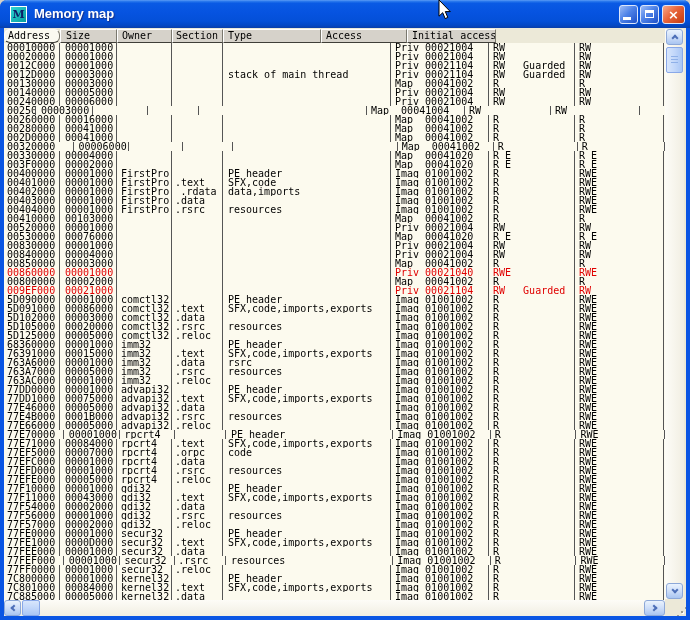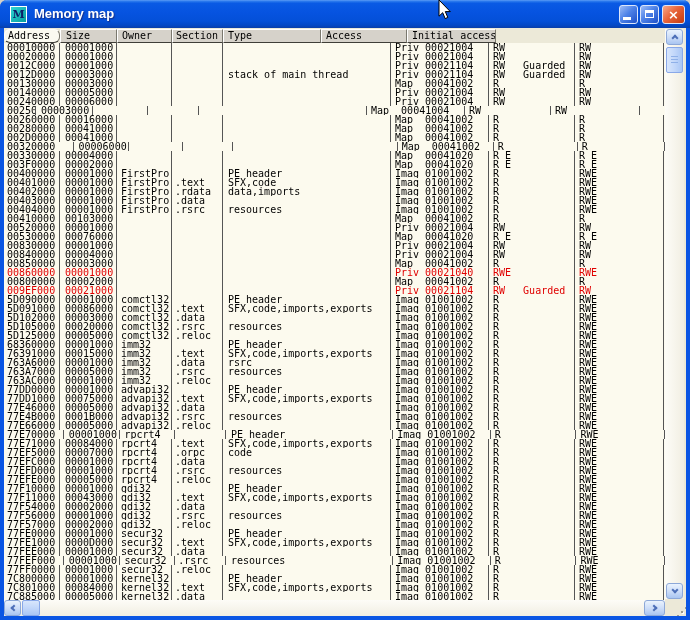--- a/index.html
+++ b/index.html
@@ -286,21 +286,21 @@
           <div class="cell col-p4" style="width: 51px;">.text</div>
           <div class="cell col-p5" style="width: 168px;">SFX,code</div>
           <div class="cell col-p6" style="width: 98px;">Imag 01001002</div>
           <div class="cell col-p7" style="width: 86px;">R</div>
           <div class="cell col-p8" style="width: 89px;">RWE</div>
         </div>
         <div class="row">
           <div class="cell col-p1" style="width: 56px;">00402000</div>
           <div class="cell col-p2" style="width: 57px;">00001000</div>
           <div class="cell col-p3" style="width: 55px;">FirstPro</div>
-          <div class="cell col-p4" style="width: 51px;">.rdata</div>
+          <div class="cell col-p4" style="width: 51px; text-align: center;">.rdata</div>
           <div class="cell col-p5" style="width: 168px;">data,imports</div>
           <div class="cell col-p6" style="width: 98px;">Imag 01001002</div>
           <div class="cell col-p7" style="width: 86px;">R</div>
           <div class="cell col-p8" style="width: 89px;">RWE</div>
         </div>
         <div class="row">
           <div class="cell col-p1" style="width: 56px;">00403000</div>
           <div class="cell col-p2" style="width: 57px;">00001000</div>
           <div class="cell col-p3" style="width: 55px;">FirstPro</div>
           <div class="cell col-p4" style="width: 51px;">.data</div>

